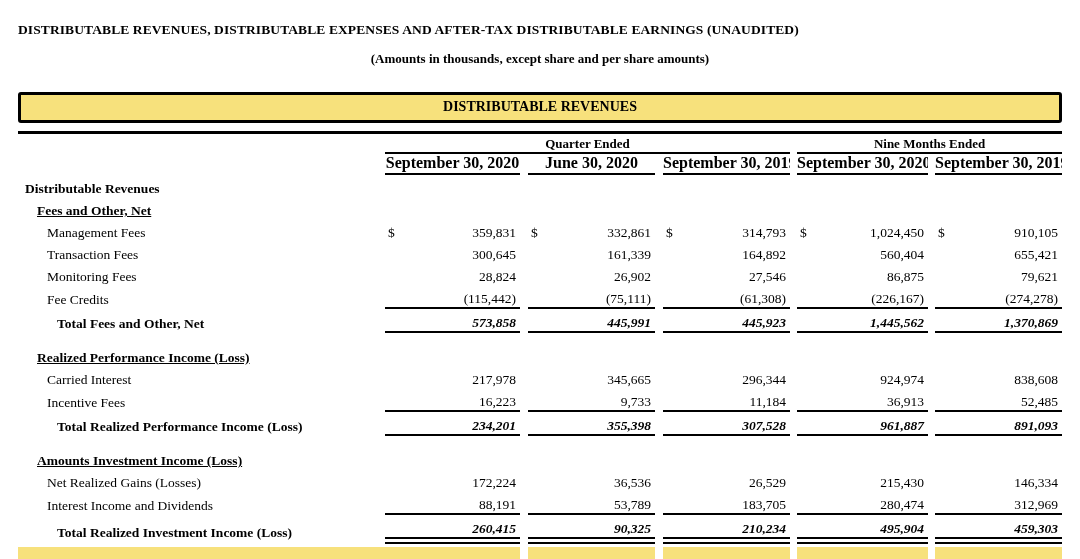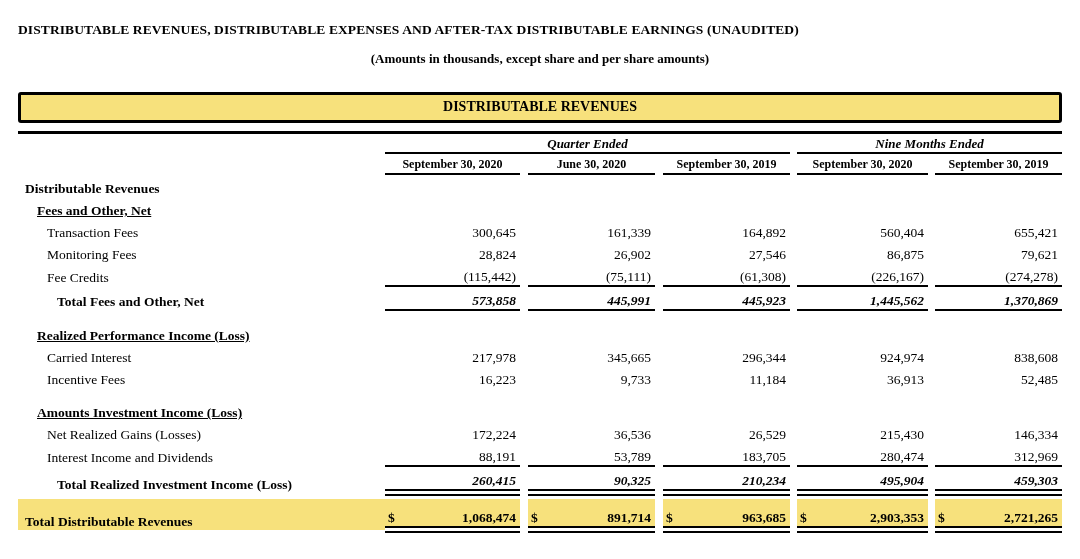--- a/index.html
+++ b/index.html
@@ -23,22 +23,22 @@
     border:3px solid #000; border-radius:3px;
     background:var(--hl, #F7E17C);
     text-align:center; font-weight:bold; font-size:14px;
     padding:4px 0 5px 0;
   }
   .toprule { border-top:3px solid #000; margin-top:8px; height:0; }
 
   table { border-collapse:collapse; table-layout:fixed; width:1044px; margin-top:1px; }
   td, th { padding:0; font-size:13.5px; vertical-align:bottom; overflow:hidden; white-space:nowrap; }
 
-  th.hdr-group { font-weight:bold; font-size:13px; text-align:center; border-bottom:2px solid #000; height:17px;font-style:italic; }
-  th.hdr-date  { font-weight:bold; font-size:12px; text-align:center; border-bottom:2px solid #000; height:18px; padding-bottom:1px; }
+  th.hdr-group { font-weight:bold; font-size:13px; text-align:center; border-bottom:2px solid #000; height:17px; }
+  th.hdr-date  { font-weight:bold; font-size:16px; text-align:center; border-bottom:2px solid #000; height:18px; padding-bottom:1px; }
   th.hdr-empty { border:none; }
 
   tr.data  td { height:22px; }
   tr.grand td { height:27px; }
   td.sp    { height:11px; }
   td.sp-sm { height:3px; }
 
   .lbl   { text-align:left; }
   .num   { text-align:right; padding-right:4px; }
   .dollar{ text-align:left; padding-left:3px; }
@@ -103,20 +103,37 @@
         </tr>
       </thead>
     <tbody>
         <tr class="data">
           <td class="lbl bold ind0" colspan="15">Distributable Revenues</td>
         </tr>
         <tr class="data">
           <td class="lbl bold ind1" colspan="15">Fees and Other, Net</td>
         </tr>
         <tr class="data">
+          <td class="lbl ind2">Management Fees</td>
+          <td class="dollar">$</td>
+          <td class="num">359,831</td>
+          <td></td>
+          <td class="dollar">$</td>
+          <td class="num">332,861</td>
+          <td></td>
+          <td class="dollar">$</td>
+          <td class="num">314,793</td>
+          <td></td>
+          <td class="dollar">$</td>
+          <td class="num">1,024,450</td>
+          <td></td>
+          <td class="dollar">$</td>
+          <td class="num">910,105</td>
+        </tr>
+        <tr class="data">
           <td class="lbl ind2">Transaction Fees</td>
           <td class="dollar"></td>
           <td class="num">300,645</td>
           <td></td>
           <td class="dollar"></td>
           <td class="num">161,339</td>
           <td></td>
           <td class="dollar"></td>
           <td class="num">164,892</td>
           <td></td>
@@ -209,20 +226,37 @@
           <td class="num">9,733</td>
           <td></td>
           <td class="dollar"></td>
           <td class="num">11,184</td>
           <td></td>
           <td class="dollar"></td>
           <td class="num">36,913</td>
           <td></td>
           <td class="dollar"></td>
           <td class="num">52,485</td>
+        </tr>
+        <tr class="data">
+          <td class="lbl ind3 bold">Total Realized Performance Income (Loss)</td>
+          <td class="dollar bold lt lb"></td>
+          <td class="num bold lt lb">234,201</td>
+          <td></td>
+          <td class="dollar bold lt lb"></td>
+          <td class="num bold lt lb">355,398</td>
+          <td></td>
+          <td class="dollar bold lt lb"></td>
+          <td class="num bold lt lb">307,528</td>
+          <td></td>
+          <td class="dollar bold lt lb"></td>
+          <td class="num bold lt lb">961,887</td>
+          <td></td>
+          <td class="dollar bold lt lb"></td>
+          <td class="num bold lt lb">891,093</td>
         </tr>
         <tr>
           <td class="sp" colspan="15"></td>
         </tr>
         <tr class="data">
           <td class="lbl bold ind1" colspan="15">Amounts Investment Income (Loss)</td>
         </tr>
         <tr class="data">
           <td class="lbl ind2">Net Realized Gains (Losses)</td>
           <td class="dollar"></td>

